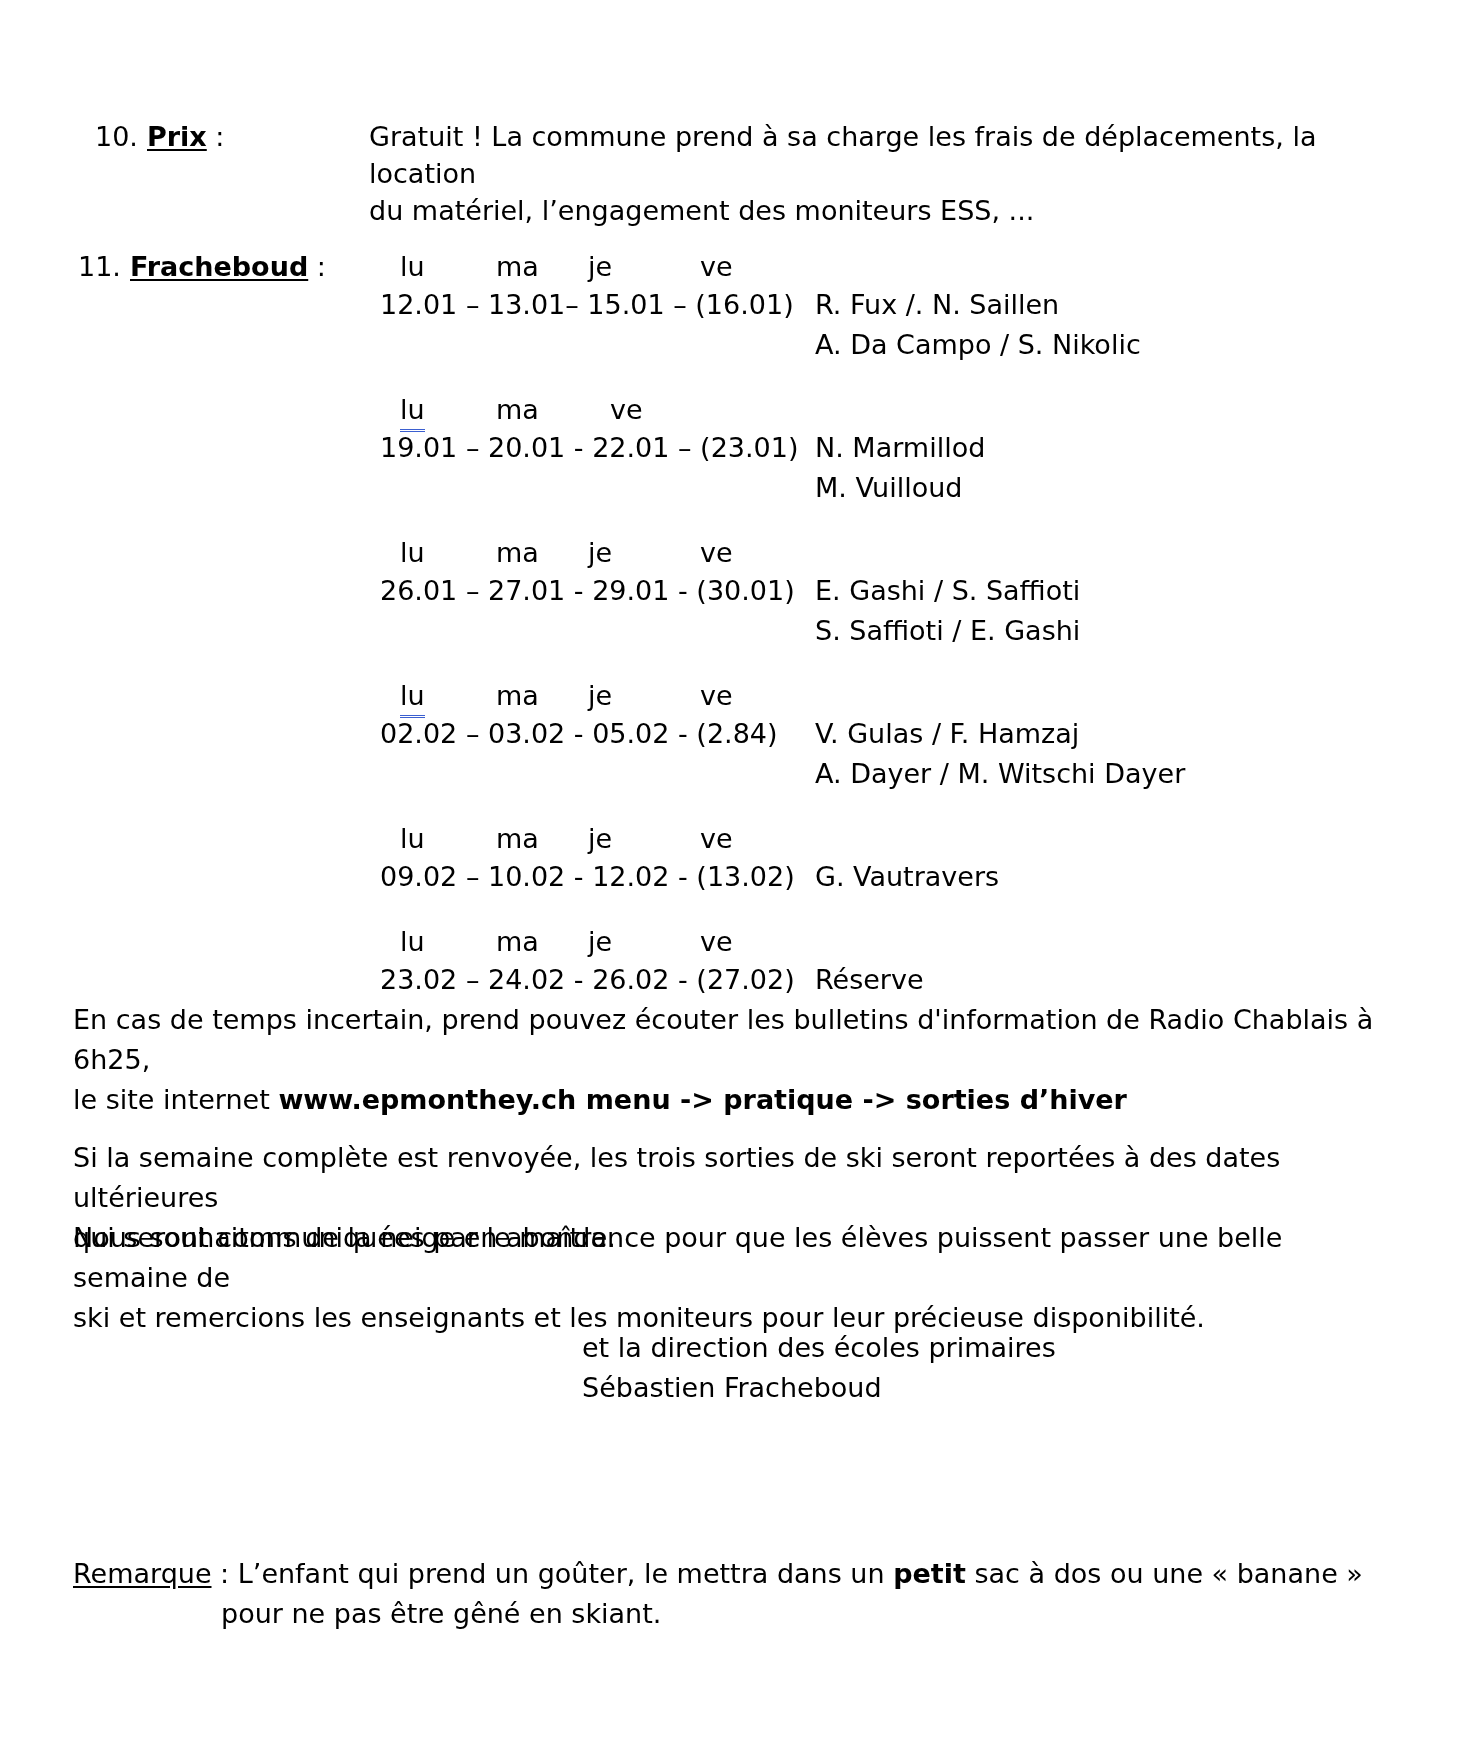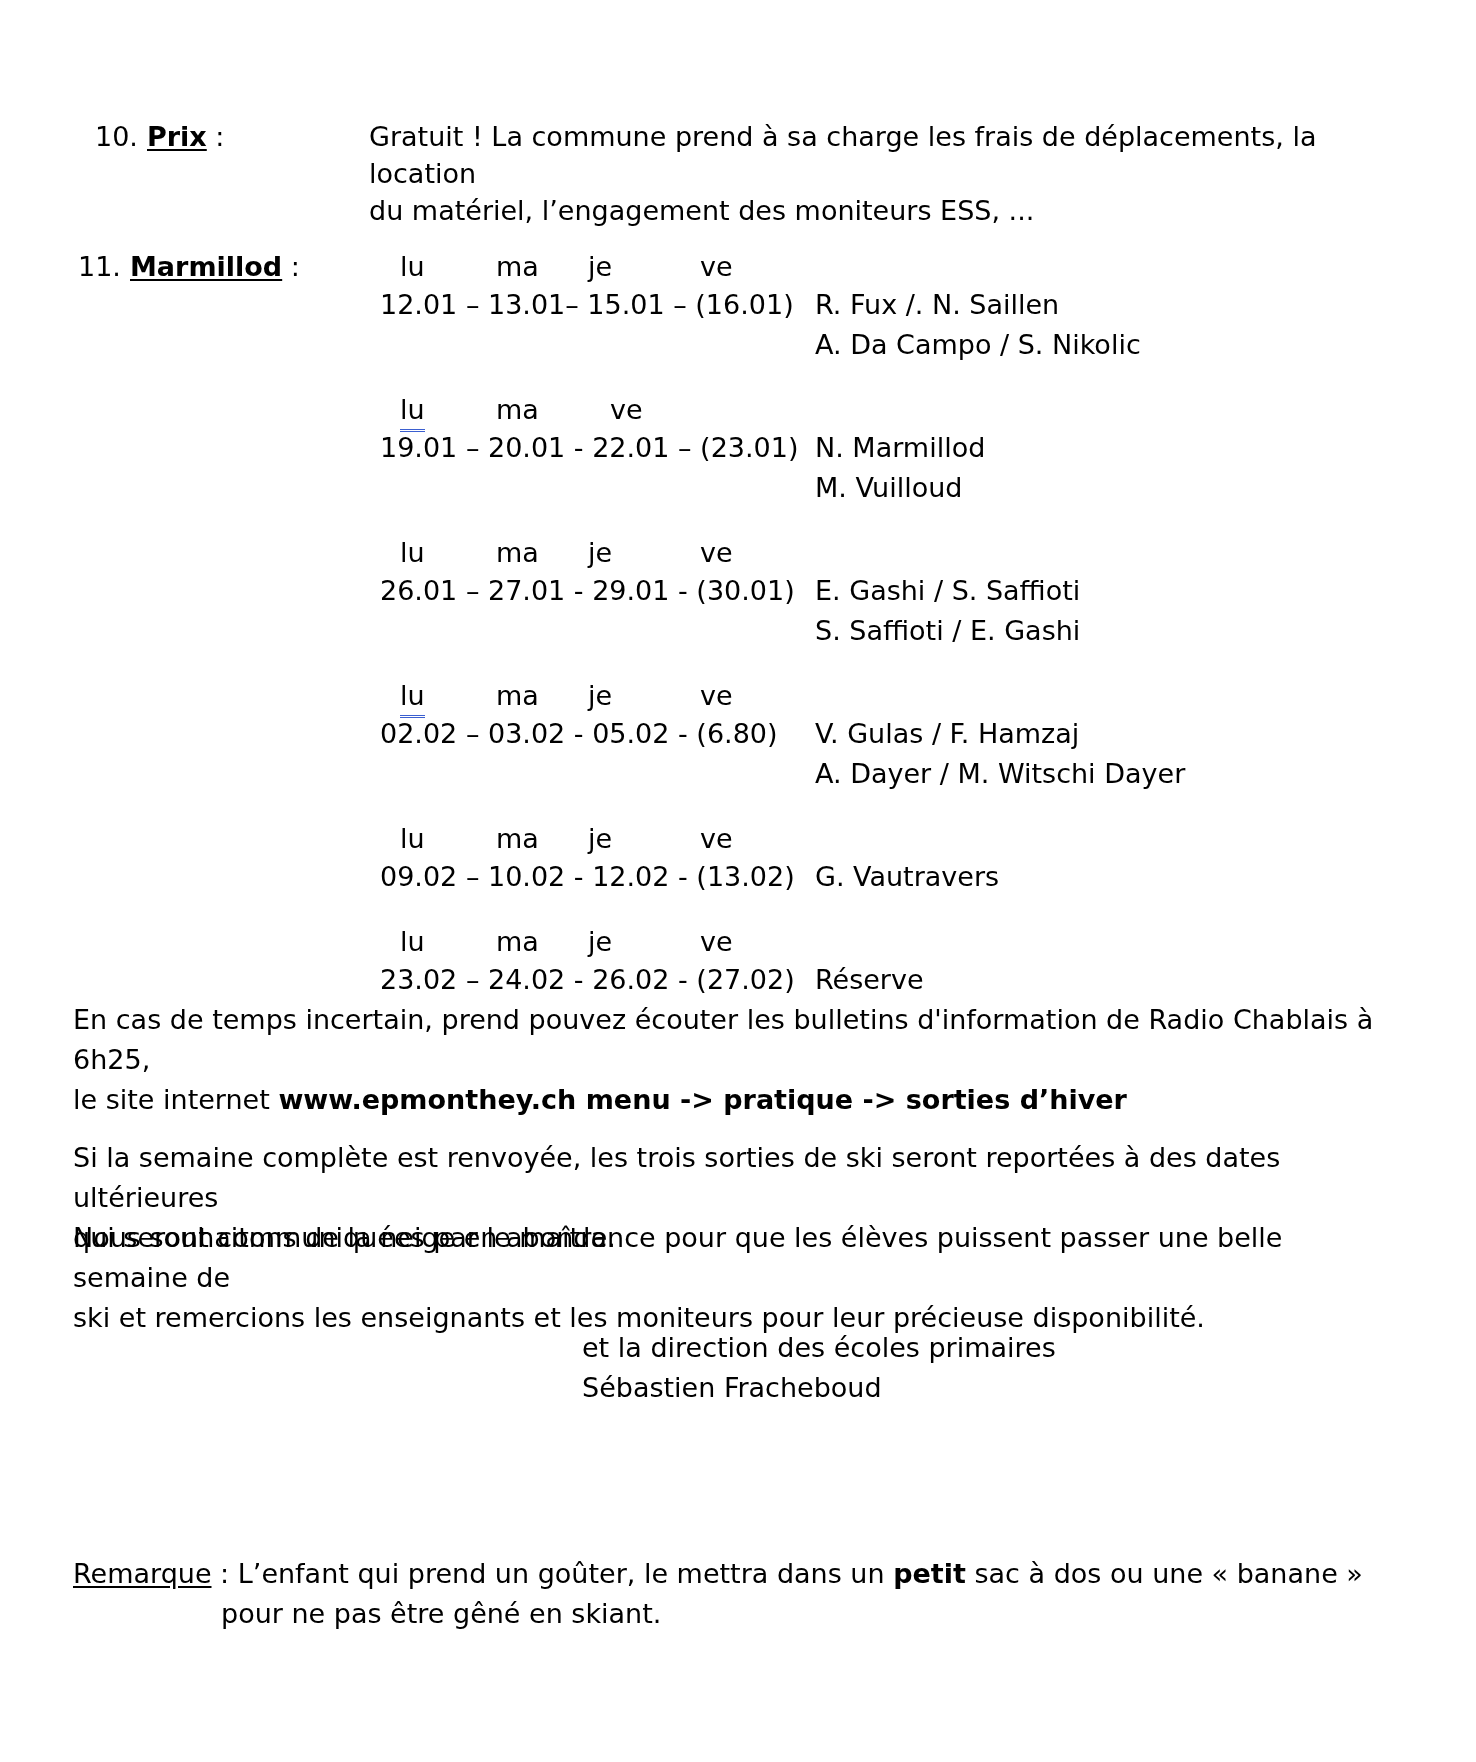--- a/index.html
+++ b/index.html
@@ -170,21 +170,21 @@
     <div class="item-num">10.</div>
     <div class="item-head"><b>Prix</b><span> :</span></div>
     <div class="item-body">
       <div>Gratuit ! La commune prend à sa charge les frais de déplacements, la location</div>
       <div>du matériel, l’engagement des moniteurs ESS, ...</div>
     </div>
   </div>
 
   <div class="item" id="sec-prog">
     <div class="item-num">11.</div>
-    <div class="item-head"><b>Marmillod</b><span> :</span></div>
+    <div class="item-head"><b>Fracheboud</b><span> :</span></div>
     <div class="prog-table" id="prog-table">
         <div class="prog-block">
           <div class="daysrow">
             <span class="day day-lu">lu</span>
             <span class="day day-ma">ma</span>
             <span class="day day-je">je</span>
             <span class="day day-ve">ve</span>
           </div>
           <div class="daterow">
             <span class="dates">12.01 – 13.01– 15.01 – (16.01)</span>
@@ -224,21 +224,21 @@
           </div>
         </div>
         <div class="prog-block">
           <div class="daysrow">
             <span class="day day-lu flagged">lu</span>
             <span class="day day-ma">ma</span>
             <span class="day day-je">je</span>
             <span class="day day-ve">ve</span>
           </div>
           <div class="daterow">
-            <span class="dates">02.02 – 03.02 - 05.02 - (6.80)</span>
+            <span class="dates">02.02 – 03.02 - 05.02 - (2.84)</span>
             <span class="staff">V. Gulas / F. Hamzaj</span>
           </div>
           <div class="staff-extra">
             <span>A. Dayer / M. Witschi Dayer</span>
           </div>
         </div>
         <div class="prog-block">
           <div class="daysrow">
             <span class="day day-lu">lu</span>
             <span class="day day-ma">ma</span>

